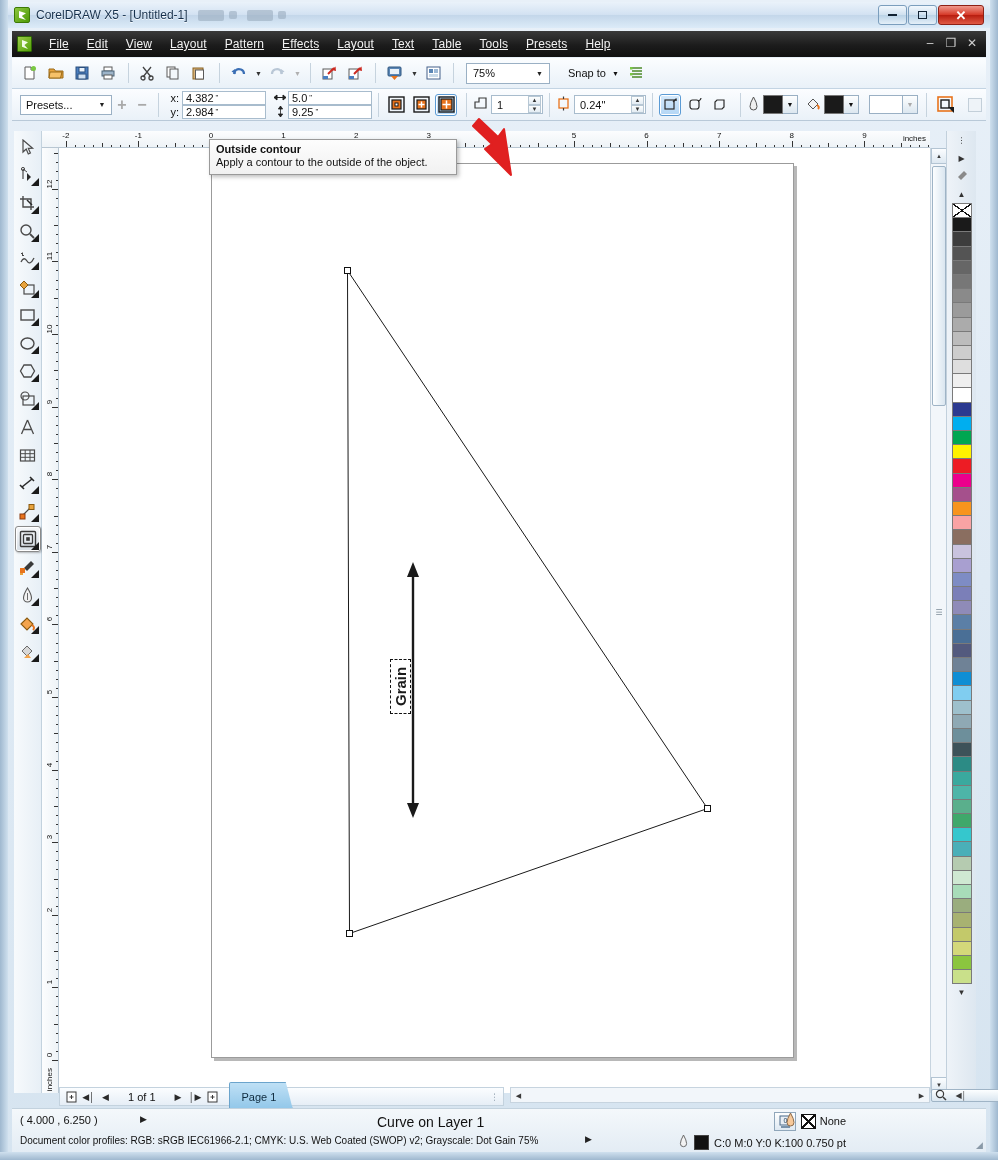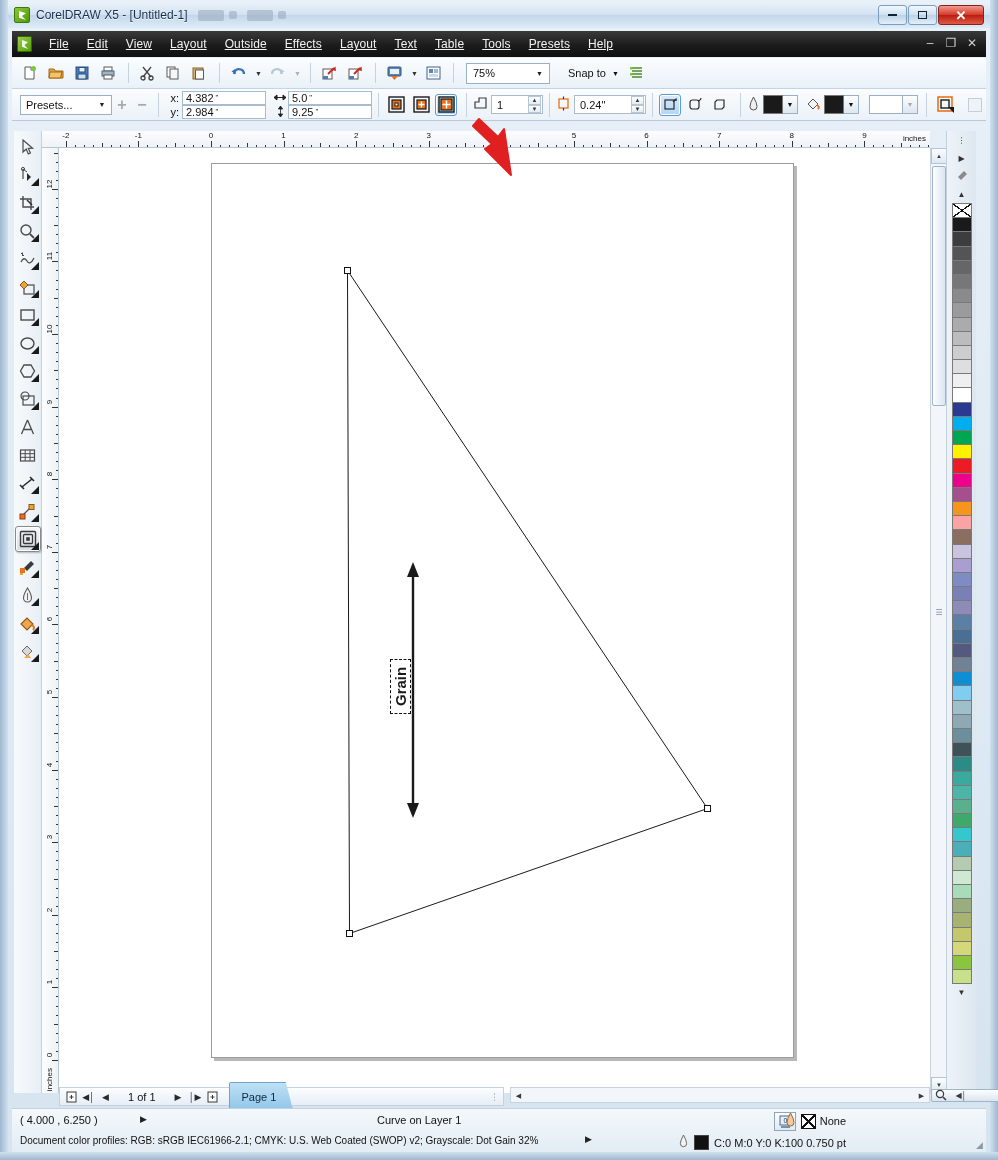--- a/index.html
+++ b/index.html
@@ -332,21 +332,21 @@
   }
 
   
   #statusbar {
     position:absolute; left:12px; top:1108px; width:974px; height:44px;
     background: linear-gradient(180deg,#f4f8fb,#e3ecf4);
     border-top:1px solid #c3d2de;
   }
   #status-coords { position:absolute; left:8px; top:5px; font-size:11px; color:#111; }
   #status-coords-arrow { position:absolute; left:128px; top:5px; font-size:9px; color:#222; }
-  #status-object { position:absolute; left:365px; top:5px; font-size:11px; color:#111; }
+  #status-object { position:absolute; left:365px; top:5px; font-size:14px; color:#111; }
   #status-profiles { position:absolute; left:8px; top:26px; font-size:10px; color:#111; }
   #status-profiles-arrow { position:absolute; left:573px; top:25px; font-size:9px; color:#222; }
 
   #status-fillrow { position:absolute; right:190px; top:3px; width:22px; height:19px;
      display:flex;align-items:center;justify-content:center;
      border:1px solid #8fa6ba; background:linear-gradient(180deg,#fdfefe,#dfe9f2); }
   #status-outline-row {
     position:absolute; right: 140px; top:3px; display:flex; align-items:center; gap:4px;
   }
   #status-fill-row2 {
@@ -406,21 +406,21 @@
       </div>
     </div>
   </div>
 
   <div id="menubar">
     <div id="menu-doc-icon"></div>
     <div class="menu-item"><u>File</u></div>
     <div class="menu-item"><u>Edit</u></div>
     <div class="menu-item"><u>View</u></div>
     <div class="menu-item"><u>Layout</u></div>
-    <div class="menu-item"><u>Outside</u></div>
+    <div class="menu-item"><u>Pattern</u></div>
     <div class="menu-item"><u>Effects</u></div>
     <div class="menu-item"><u>Layout</u></div>
     <div class="menu-item"><u>Text</u></div>
     <div class="menu-item"><u>Table</u></div>
     <div class="menu-item"><u>Tools</u></div>
     <div class="menu-item"><u>Presets</u></div>
     <div class="menu-item"><u>Help</u></div>
 
     <div id="mdi-controls">
       <div class="mdi-btn">
@@ -1230,21 +1230,21 @@
       <circle cx="5" cy="5" r="3.6" fill="none" stroke="#3a3a3a" stroke-width="1.2"></circle>
       <path d="M8 8 L11 11" stroke="#3a3a3a" stroke-width="1.5"></path>
     </svg>
   </div>
   <div style="position:absolute;left:952px;top:1087px;width:18px;height:16px;display:flex;align-items:center;justify-content:center;font-size:8px;color:#3a3a3a">◀│</div>
 
   <div id="statusbar">
     <span id="status-coords">( 4.000 , 6.250 )</span>
     <span id="status-coords-arrow">▶</span>
     <span id="status-object">Curve on Layer 1</span>
-    <span id="status-profiles">Document color profiles: RGB: sRGB IEC61966-2.1; CMYK: U.S. Web Coated (SWOP) v2; Grayscale: Dot Gain 32%</span>
+    <span id="status-profiles">Document color profiles: RGB: sRGB IEC61966-2.1; CMYK: U.S. Web Coated (SWOP) v2; Grayscale: Dot Gain 75%</span>
     <span id="status-profiles-arrow">▶</span>
 
     <div id="status-fillrow">
       <svg width="13" height="14" viewBox="0 0 13 14">
         <rect x="1" y="1" width="11" height="9" fill="#e8eef4" stroke="#4a6b8a"></rect>
         <text x="6.5" y="8" font-size="7" text-anchor="middle" fill="#1a3a5a">0</text>
         <path d="M2 12h9" stroke="#4a6b8a" stroke-width="1.4"></path>
       </svg>
     </div>
 
@@ -1263,18 +1263,22 @@
         <svg width="11" height="15" viewBox="0 0 11 15">
             <path d="M5.5 1 Q8.6 6.5 8.6 9.6 A3.1 3.1 0 0 1 2.4 9.6 Q2.4 6.5 5.5 1Z" fill="#f2f2f2" stroke="#6a6a6a" stroke-width="1"></path>
           </svg>
       </span>
       <span class="sb-black-box"></span>
       <span class="sb-text">C:0 M:0 Y:0 K:100  0.750 pt</span>
     </div>
     <div style="position:absolute;right:3px;bottom:2px;color:#8a9aa8;font-size:9px">◢</div>
   </div>
 
+  <div id="tooltip">
+    <div id="tooltip-title">Outside contour</div>
+    <div id="tooltip-body">Apply a contour to the outside of the object.</div>
+  </div>
 
   <svg id="red-arrow" viewBox="0 0 60 70">
     <path d="M4 6 L30 32 L23 37 L42 55 L36 62 L17 44 L11 52 Z" fill="#e02020" stroke="#e02020" stroke-width="2" stroke-linejoin="round" transform="rotate(180 30 34)"></path>
   </svg>
 
 </div>
 
 </body></html>

